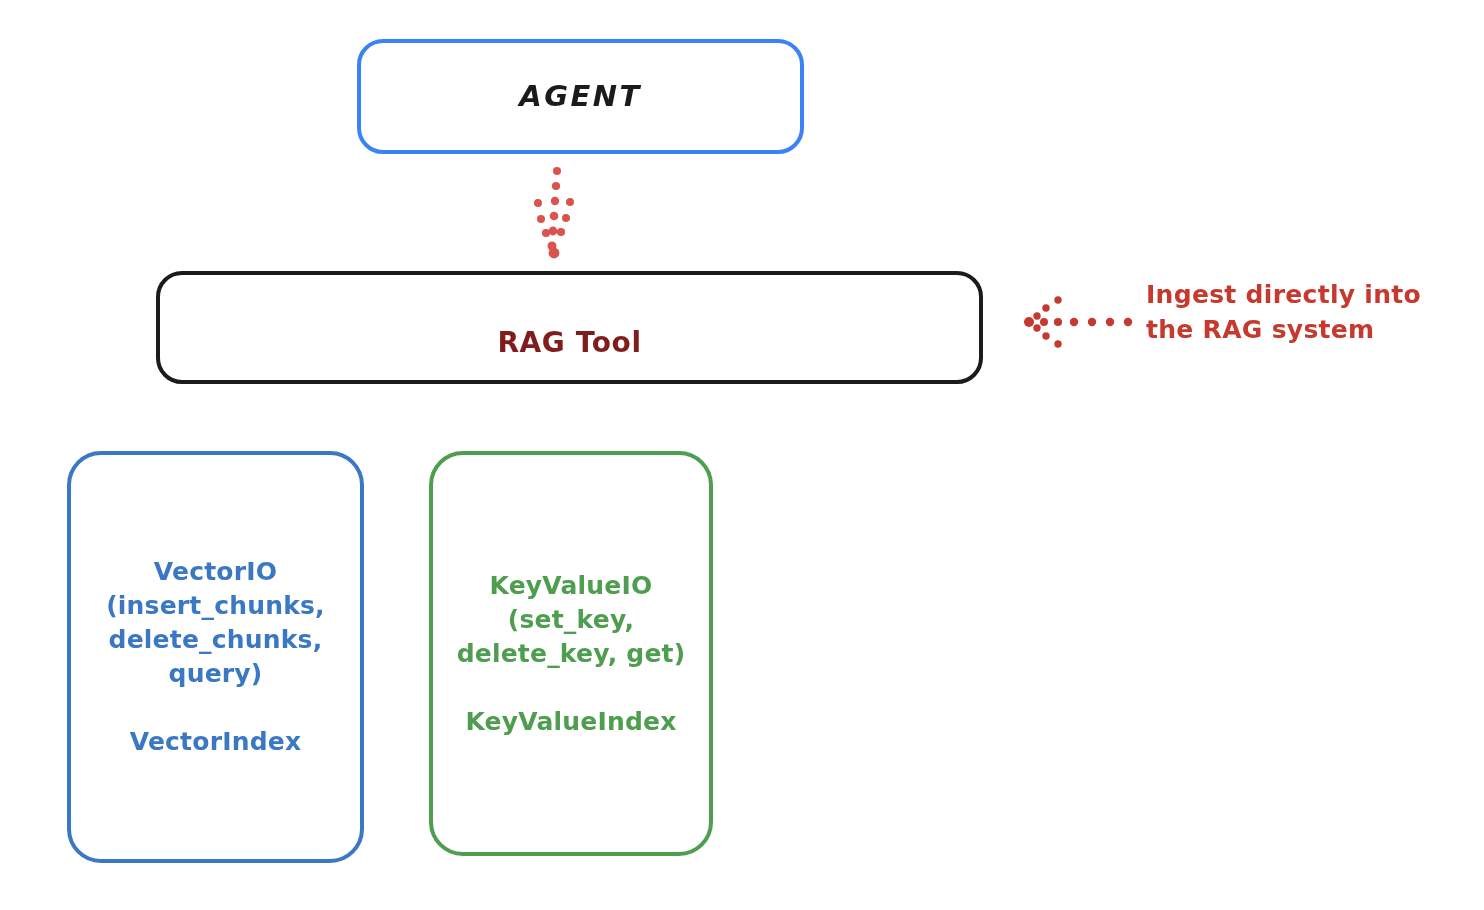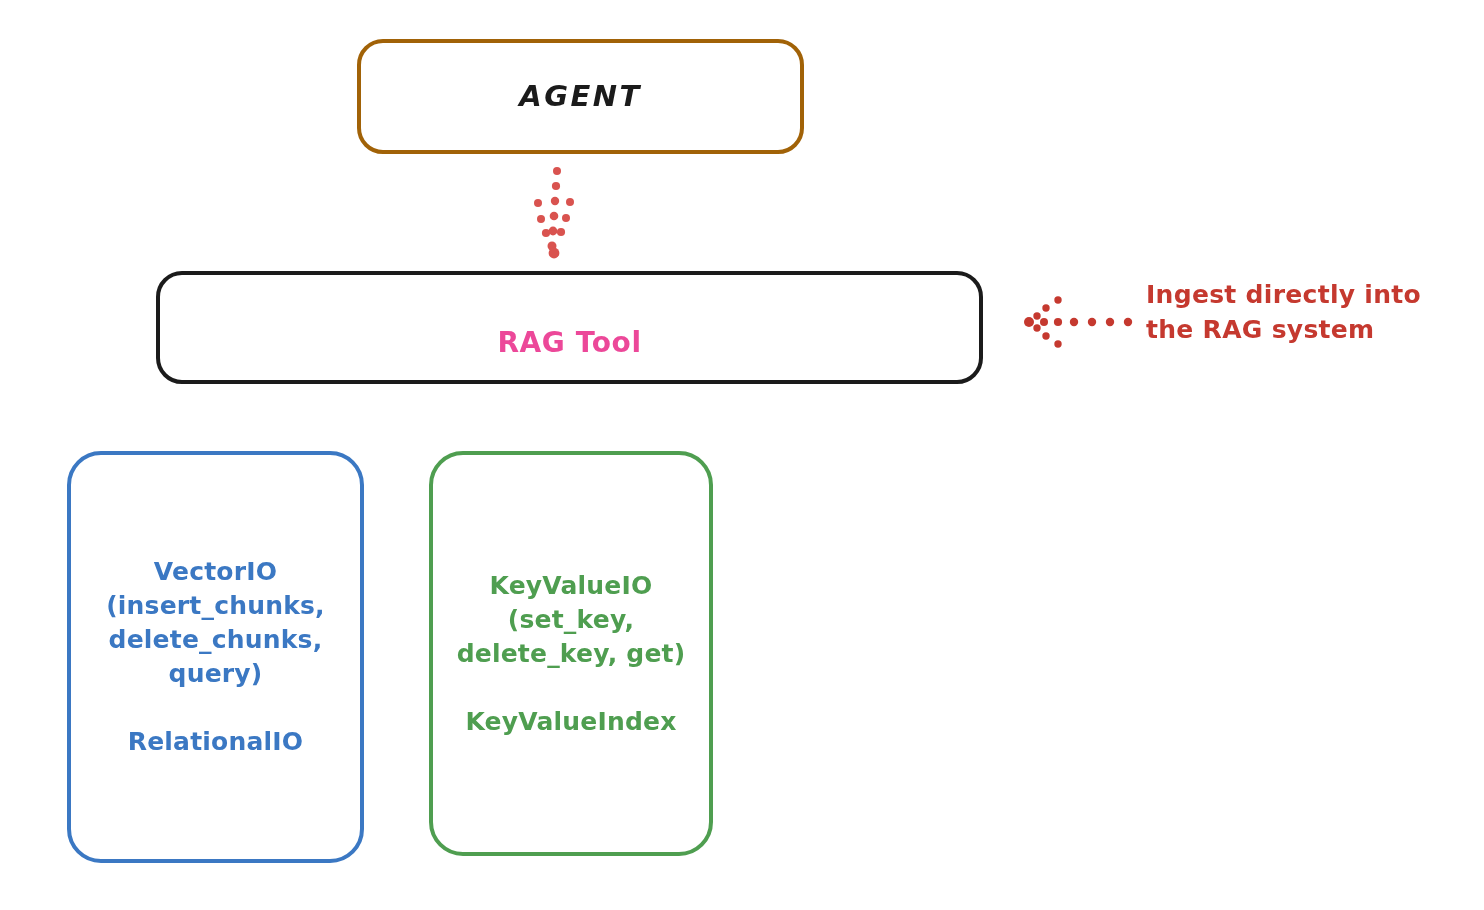--- a/index.html
+++ b/index.html
@@ -32,21 +32,21 @@
     line-height: 1.30;
     letter-spacing: 0.2px;
   }
 
   
   #agent-box {
     left: 357px;
     top: 39px;
     width: 447px;
     height: 115px;
-    border: 4px solid #a16207;
+    border: 4px solid #3b82f6;
     border-radius: 26px;
   }
   #agent-box .label {
     font-family: "DejaVu Sans", sans-serif;
     font-size: 29px;
     font-style: italic;
     font-weight: 700;
     letter-spacing: 2.5px;
     color: #1b1b1b;
   }
@@ -58,21 +58,21 @@
     width: 827px;
     height: 113px;
     border: 4px solid #1b1b1b;
     border-radius: 26px;
   }
   #ragtool-box .label {
     font-family: "DejaVu Sans", sans-serif;
     font-size: 28px;
     font-weight: 600;
     letter-spacing: 0.6px;
-    color: #ec4899;
+    color: #7f1d1d;
     margin-top: 32px;
   }
 
   
   .leaf {
     border-width: 4px;
     border-style: solid;
     border-radius: 34px;
     align-items: center;
   }
@@ -188,21 +188,21 @@
   <div class="node" id="ragtool-box">
     <span class="label">RAG Tool</span>
   </div>
 
   <div class="node leaf" id="vectorio-box">
     <span class="label">VectorIO
 (insert_chunks,
 delete_chunks,
 query)
 
-RelationalIO</span>
+VectorIndex</span>
   </div>
 
   <div class="node leaf" id="keyvalueio-box">
     <span class="label">KeyValueIO
 (set_key,
 delete_key, get)
 
 KeyValueIndex</span>
   </div>
 

